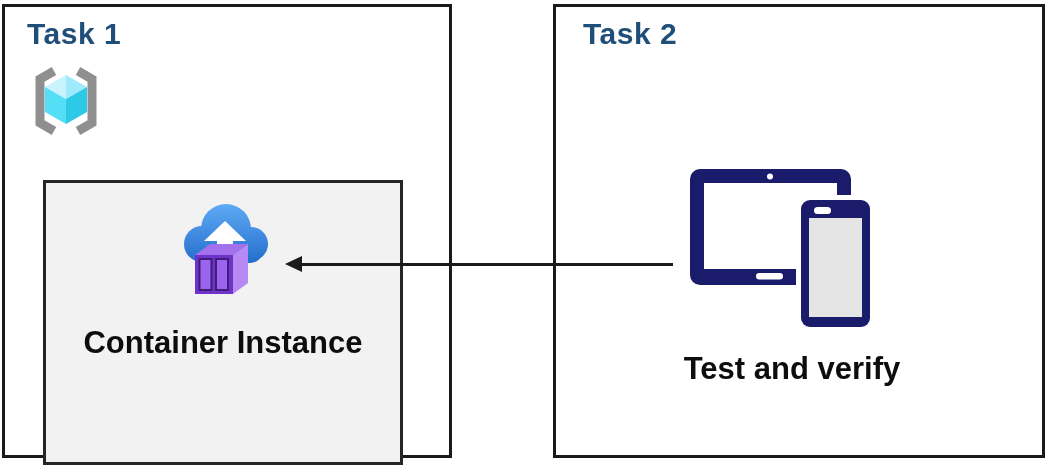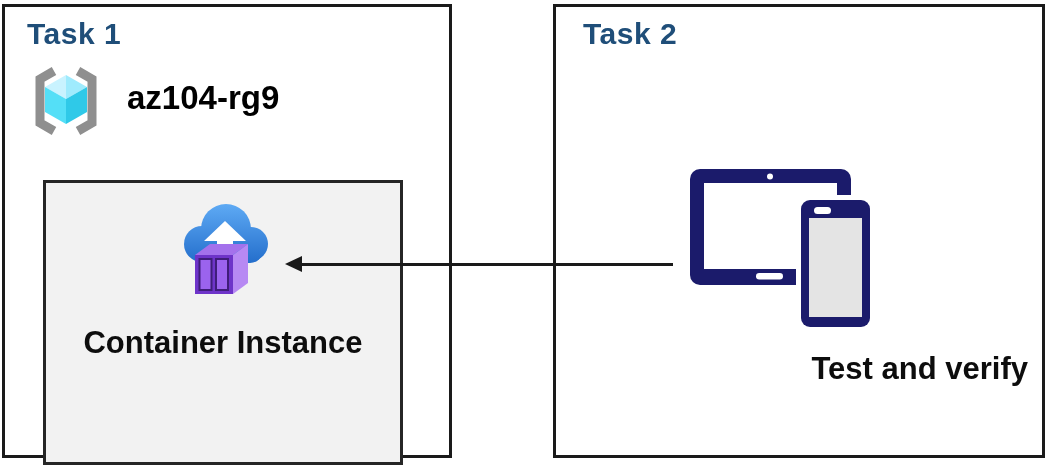--- a/index.html
+++ b/index.html
@@ -62,21 +62,21 @@
   }
   .devices-icon {
     position: absolute;
     left: 134px; top: 161px;
     width: 182px; height: 162px;
   }
   .test-label {
     position: absolute;
     left: 0; right: 14px;
     top: 344px;
-    text-align: right;
+    text-align: center;
     font-size: 31px;
     font-weight: bold;
     color: #0d0d0d;
   }
   .connector {
     position: absolute;
     left: 285px; top: 252px;
     width: 390px; height: 24px;
     z-index: 5;
   }
@@ -107,21 +107,20 @@
       <path d="M27,9 L13,17 L13,61 L27,69" fill="none" stroke="#8f8f8f" stroke-width="9" stroke-linejoin="miter"></path>
 
       <path d="M51,9 L65,17 L65,61 L51,69" fill="none" stroke="#8f8f8f" stroke-width="9" stroke-linejoin="miter"></path>
 
       <polygon points="39,13 18,25 39,37" fill="#c9f3ff"></polygon>
       <polygon points="39,13 60,25 39,37" fill="#9febfd"></polygon>
       <polygon points="18,25 39,37 39,62 18,50" fill="#54dff7"></polygon>
       <polygon points="60,25 39,37 39,62 60,50" fill="#2fc9e8"></polygon>
     </svg>
   </div>
-  <div class="rg-name">az104-rg9</div>
 
   <div class="ci-box">
     <div class="ci-icon">
       <svg viewBox="0 0 112 112" width="112" height="112" aria-hidden="true">
         <defs>
           <linearGradient id="cloudGrad" x1="0" y1="10" x2="0" y2="78" gradientUnits="userSpaceOnUse">
             <stop offset="0" stop-color="#5fabf5"></stop>
             <stop offset="1" stop-color="#1c66c6"></stop>
           </linearGradient>
         </defs>

